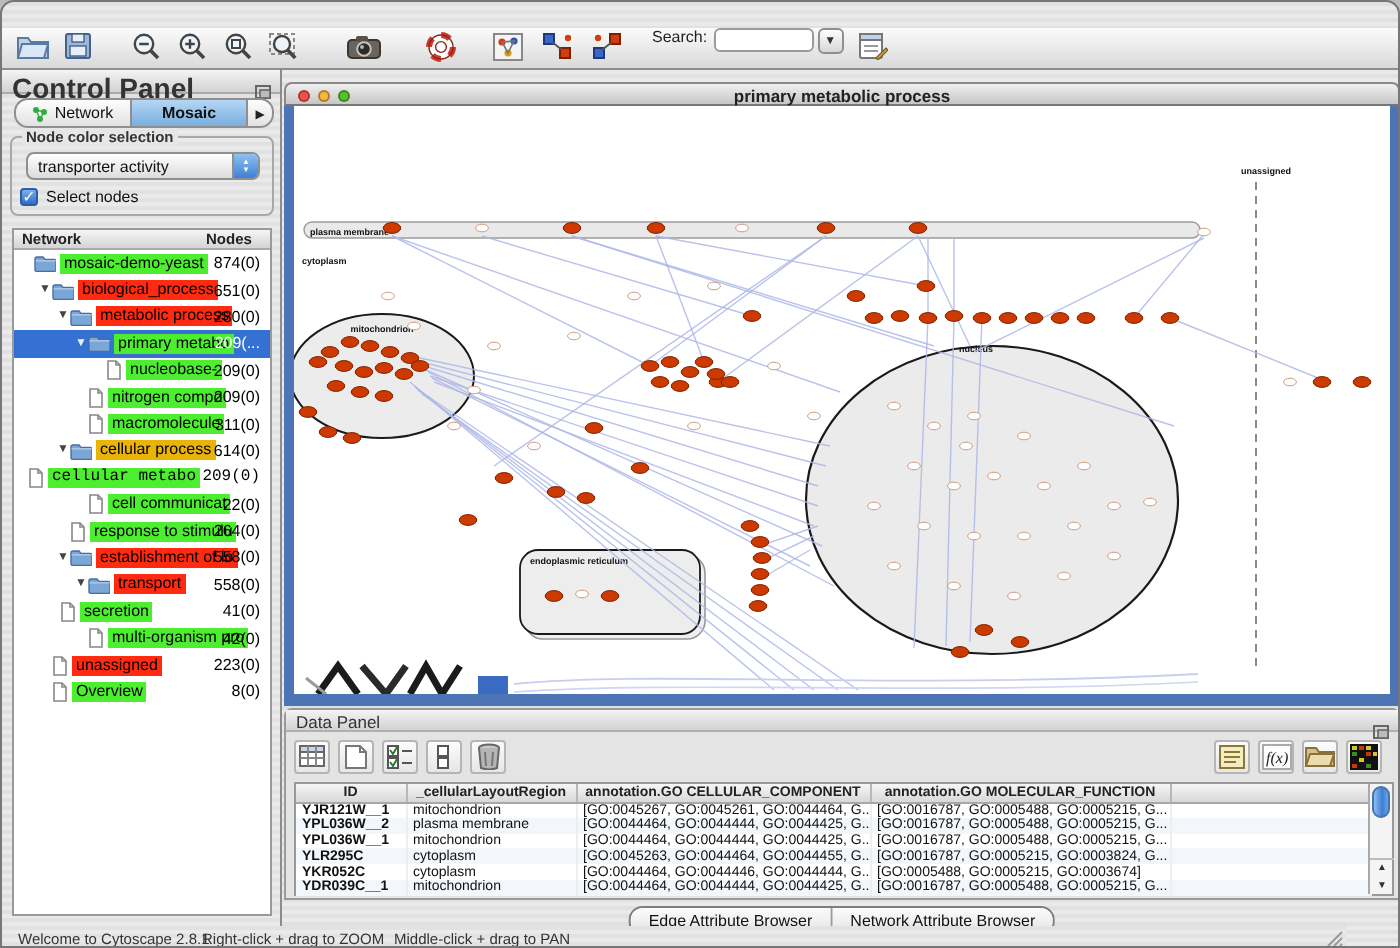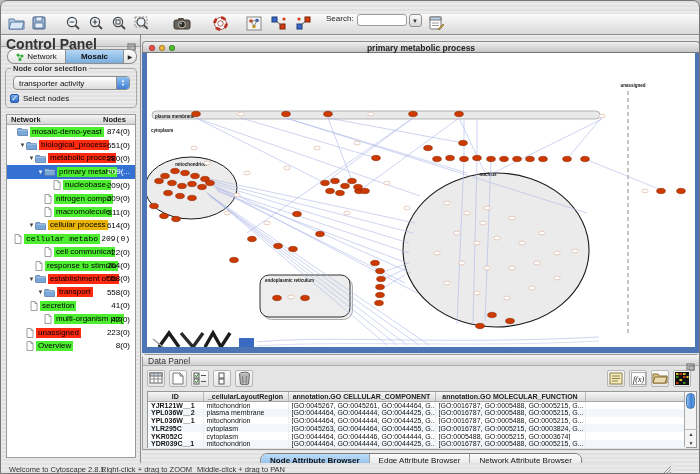--- a/index.html
+++ b/index.html
@@ -771,21 +771,20 @@
             </tbody>
         </table>
         <div class="vscroll">
           <div class="vthumb"></div>
           <div class="varrows">▲<br>▼</div>
         </div>
       </div>
     </div>
 
     <div class="browser-tabs" id="browser-tabs">
-        <span class="btab sel">Node Attribute Browser</span>
         <span class="btab">Edge Attribute Browser</span>
         <span class="btab">Network Attribute Browser</span>
       </div>
   </div>
 
   <div class="statusbar">
     <span class="status-msg" style="left:8px">Welcome to Cytoscape 2.8.1</span>
     <span class="status-msg" style="left:100px">Right-click + drag to ZOOM</span>
     <span class="status-msg" style="left:196px">Middle-click + drag to PAN</span>
     <svg class="grip" width="10" height="10">

